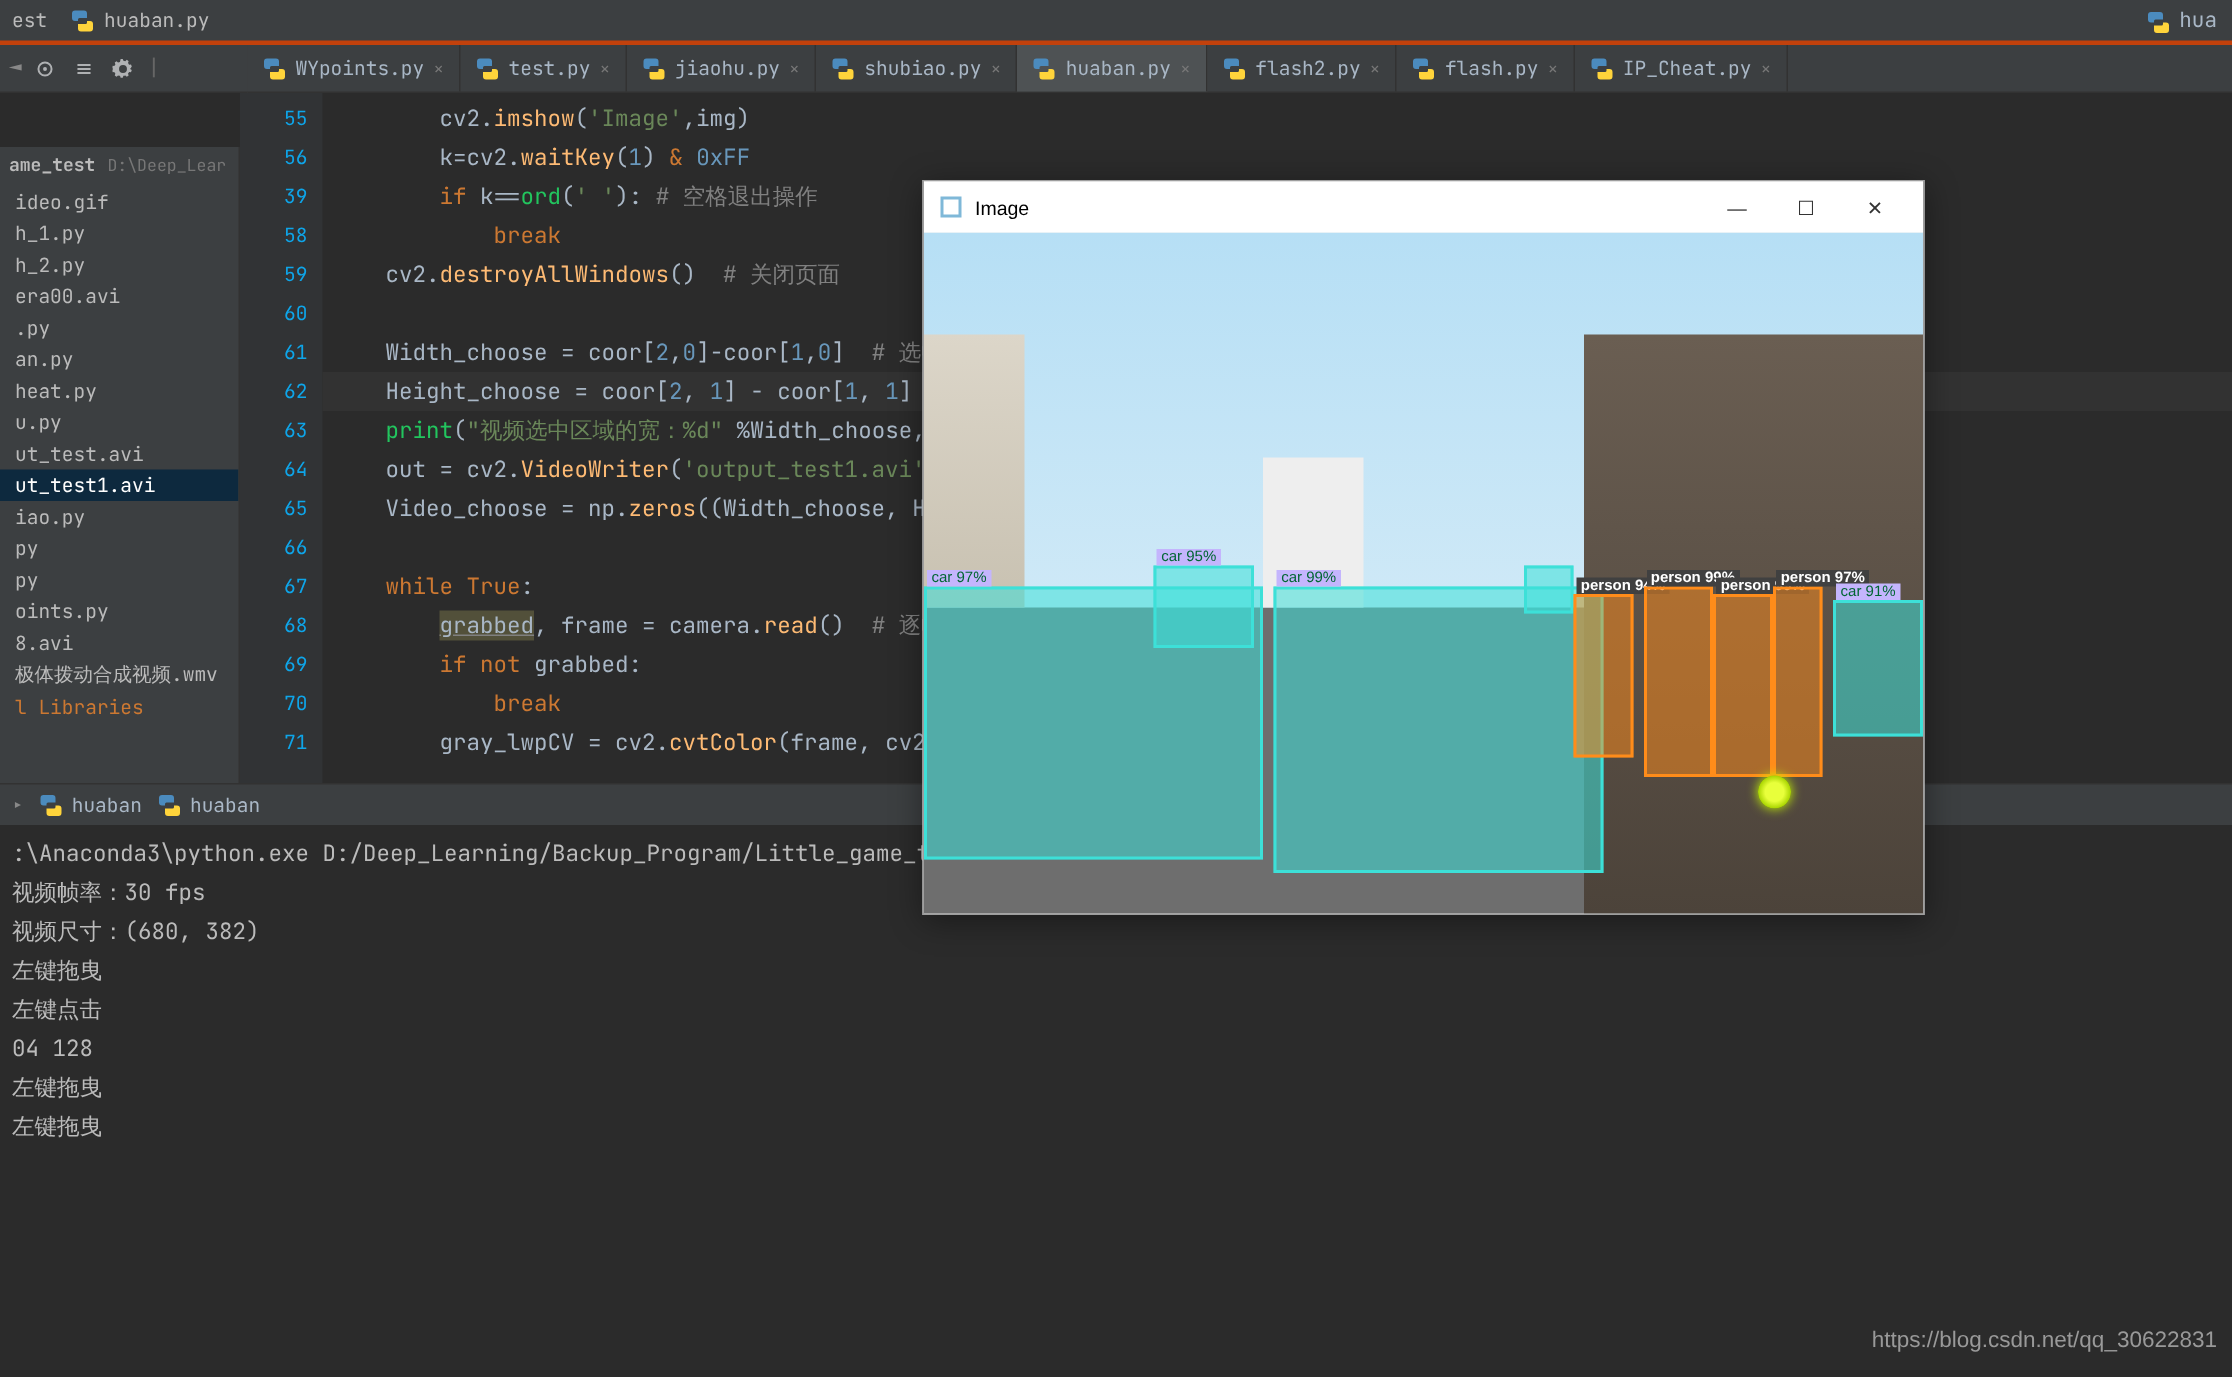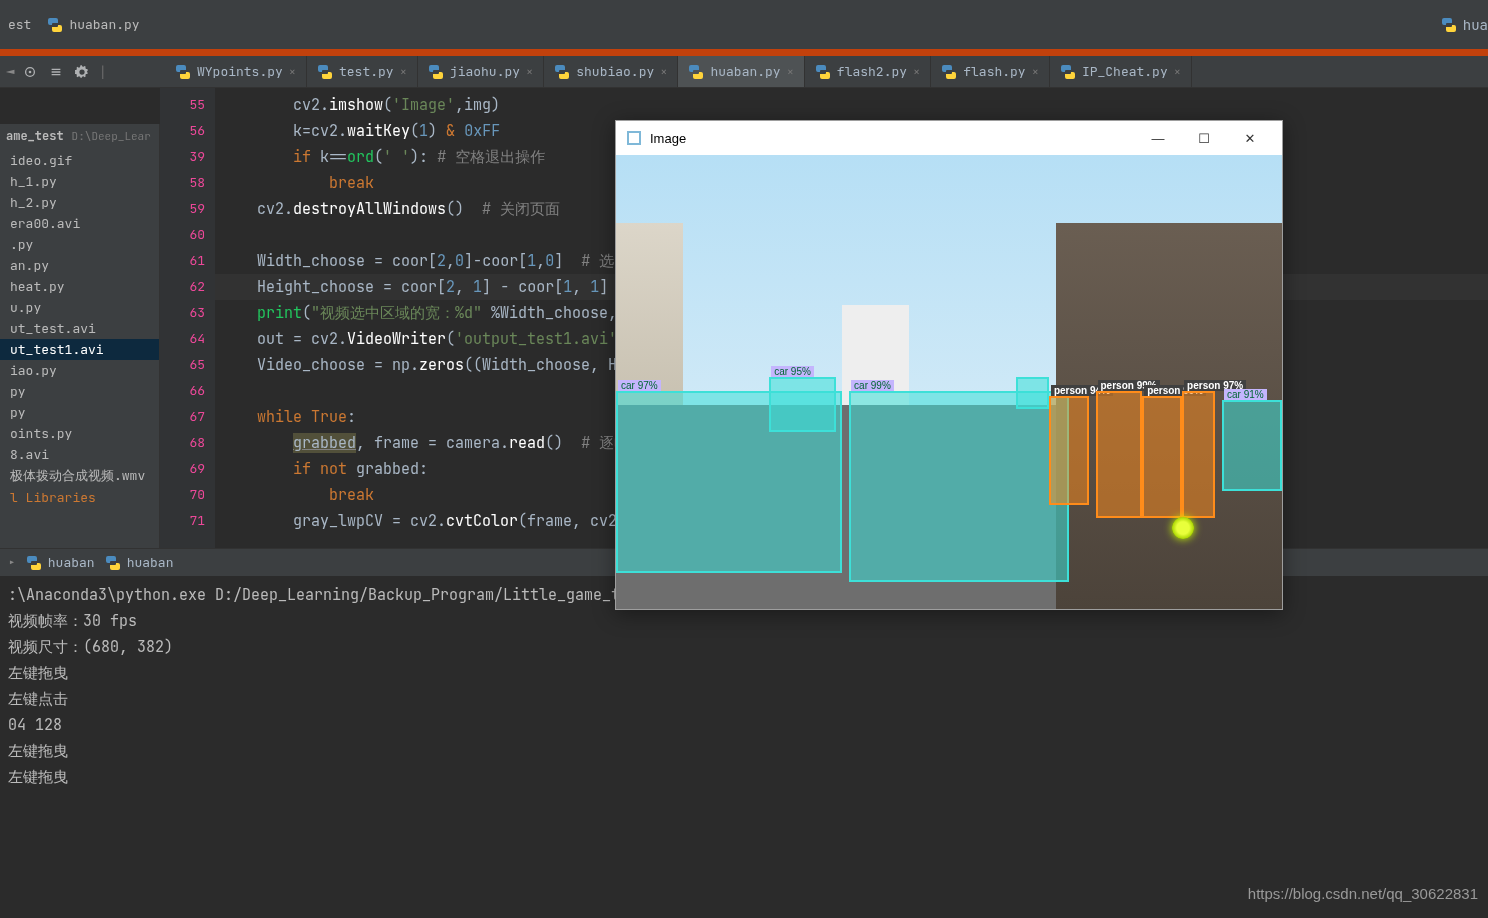--- a/index.html
+++ b/index.html
@@ -3,47 +3,47 @@
 <meta charset="utf-8">
 <style>
 * { margin:0; padding:0; box-sizing:border-box; }
 body {
   width:1488px; height:918px;
   background:#2b2b2b;
   font-family:'JetBrains Mono','Consolas',monospace;
   font-size:14px; color:#a9b7c6;
   overflow:hidden; position:relative;
 }
-.topbar { height:56px; background:#3c3f41; display:flex; align-items:center; border-bottom:7px solid #c2410c; }
+.topbar { height:30px; background:#3c3f41; display:flex; align-items:center; border-bottom:3px solid #c2410c; }
 .topbar .crumb { padding:0 8px; font-size:13px; color:#bbb; display:flex; align-items:center; gap:6px; }
-.topbar .right-crumb { margin-left:auto; display:flex; align-items:center; gap:6px; }
+.topbar .right-crumb { margin-left:auto; padding-right:10px; display:flex; align-items:flex-end; gap:6px; }
 .py-icon { width:16px; height:16px; display:inline-flex; }
 .py-icon svg { width:16px; height:16px; }
 .toolbar-row { height:32px; background:#3c3f41; display:flex; align-items:center; gap:6px; padding:0 6px; border-bottom:1px solid #323232; }
 .tbar-ico { width:20px; height:20px; display:inline-flex; align-items:center; justify-content:center; color:#afb1b3; cursor:pointer; border-radius:2px; }
 .tabstrip { height:32px; background:#3c3f41; display:flex; align-items:stretch; border-bottom:1px solid #323232; margin-left:165px; margin-top:-32px; }
 .tab { display:flex; align-items:center; gap:6px; padding:0 10px; border-right:1px solid #323232; font-size:13px; cursor:pointer; white-space:nowrap; }
 .tab.active { background:#4e5254; }
 .tab .close-x { color:#777; font-size:12px; }
 .main { display:flex; height:460px; }
 .sidebar { width:160px; background:#3c3f41; border-right:1px solid #323232; overflow:hidden;margin-top:36px; }
 .proj-header { padding:4px 6px; font-size:12px; color:#888; display:flex; gap:8px; align-items:baseline; white-space:nowrap; }
 .proj-header .nm{ color:#bbb; font-weight:bold; }
 .tree { padding:2px 0; }
 .tree-item { padding:2px 6px 2px 10px; font-size:13px; color:#bbb; cursor:pointer; white-space:nowrap; overflow:hidden; text-overflow:clip; }
 .tree-item.sel { background:#0d293e; color:#fff; }
 .tree-item.lib { color:#cc7832; }
 .editor { flex:1; display:flex; background:#2b2b2b; }
-.gutter { width:55px; text-align:right; padding:4px 10px 4px 0; background:#313335; color:#ec4899; line-height:26px; font-size:13px; }
+.gutter { width:55px; text-align:right; padding:4px 10px 4px 0; background:#313335; color:#0ea5e9; line-height:26px; font-size:13px; }
 .code { flex:1; padding:4px 0; line-height:26px; font-size:15px; white-space:pre; }
 .code .ln { height:26px; padding-left:6px; }
 .code .ln.hl { background:#323232; }
 .kw { color:#cc7832; }
 .fn { color:#22c55e; }
-.call { color:#ffffff; }
+.call { color:#fdba74; }
 .num { color:#6897bb; }
 .str { color:#6a8759; }
 .cmt { color:#808080; }
 .op { color:#a9b7c6; }
 .kwop{ color:#cc7832; }
 .underline { text-decoration:underline #808080; background:#52503a; }
 .bottom-tabs { height:28px; background:#3c3f41; border-top:1px solid #323232; display:flex; align-items:center; gap:10px; padding:0 8px; font-size:13px; }
 .bottom-tabs .bt { display:flex; align-items:center; gap:6px; cursor:pointer; }
 .console { background:#2b2b2b; padding:6px 8px; font-size:15px; line-height:26px; font-family:inherit; color:#bbb; height:290px; }
 .console .cl { white-space:pre; }

